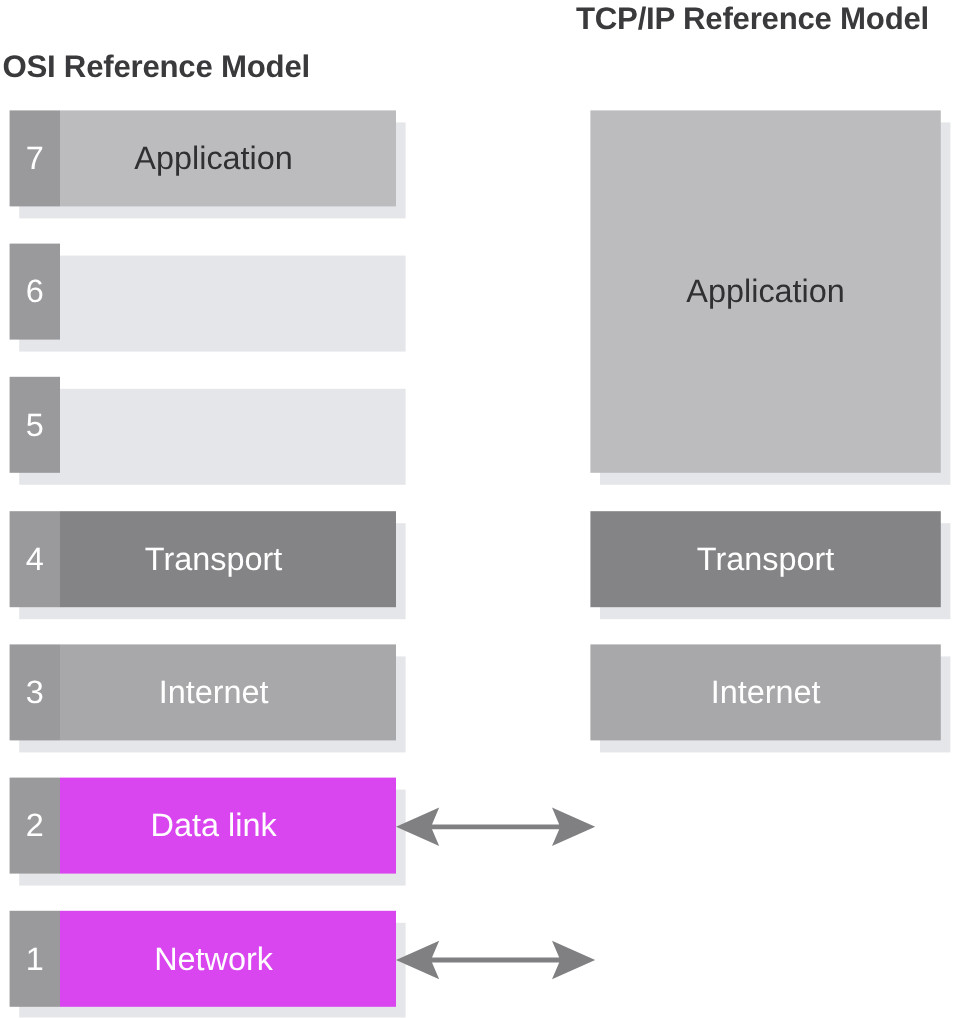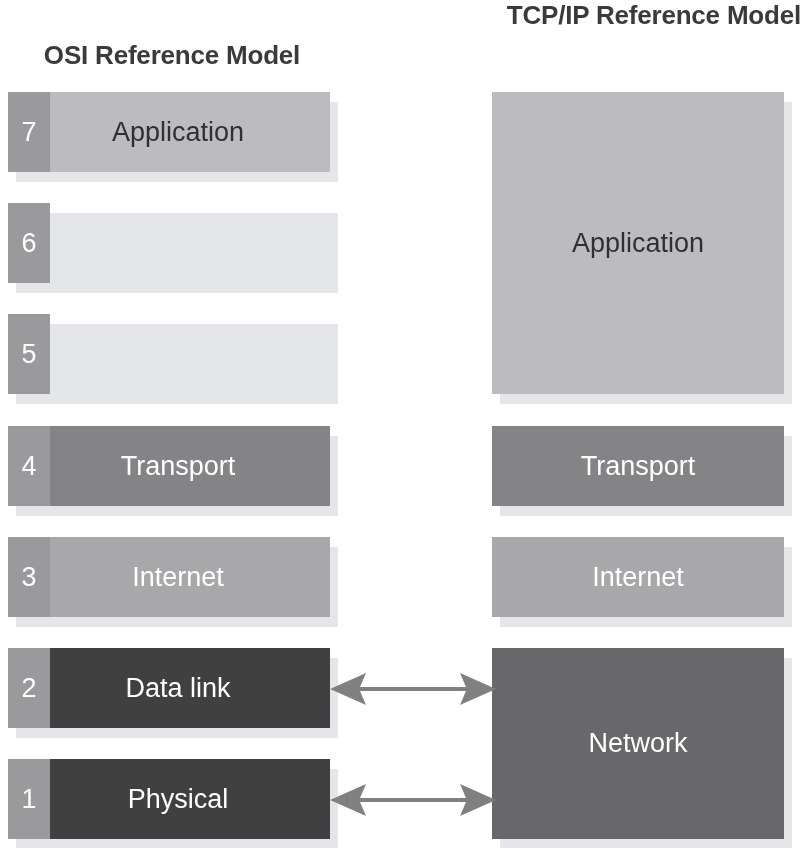--- a/index.html
+++ b/index.html
@@ -25,29 +25,29 @@
     color: #3a3a3c;
     line-height: 1.18;
     letter-spacing: -0.2px;
   }
 
   #osi-heading {
     left: 2px;
     top: 40px;
     width: 340px;
     font-size: 26px;
-    text-align: center;
+    text-align: left;
   }
 
   #tcpip-heading {
     left: 480px;
     top: 0px;
     width: 321px;
     font-size: 26px;
-    text-align: right;
+    text-align: left;
   }
 
   
   .block {
     position: absolute;
     display: flex;
     align-items: center;
   }
 
   
@@ -89,21 +89,21 @@
     align-items: center;
     justify-content: center;
     font-size: 27px;
     padding-right: 24px;
   }
 
   
   .tone-light  .label { background: #bcbcbe; color: #303032; }
   .tone-mid    .label { background: #a8a8aa; color: #ffffff; }
   .tone-dark   .label { background: #848486; color: #ffffff; }
-  .tone-darker .label { background: #404040; color: #ffffff; }
+  .tone-darker .label { background: #d946ef; color: #ffffff; }
 
   
   .tcp-block .body {
     justify-content: center;
     flex-direction: column;
   }
 
   .tcp-block .tlabel {
     font-size: 27px;
     text-align: center;
@@ -177,21 +177,21 @@
     <div class="body">
       <div class="num">2</div>
       <div class="label">Data link</div>
     </div>
   </div>
 
   <div class="block osi-row tone-darker" style="left:8px; top:759px; width:322px; height:80px;">
     <div class="shadow"></div>
     <div class="body">
       <div class="num">1</div>
-      <div class="label">Physical</div>
+      <div class="label">Network</div>
     </div>
   </div>
 
   <div class="block tcp-block tcp-light" style="left:492px; top:92px; width:292px; height:302px;">
     <div class="shadow"></div>
     <div class="body">
       <div class="tlabel">Application</div>
     </div>
   </div>
 
@@ -202,26 +202,20 @@
     </div>
   </div>
 
   <div class="block tcp-block tcp-mid" style="left:492px; top:537px; width:292px; height:80px;">
     <div class="shadow"></div>
     <div class="body">
       <div class="tlabel">Internet</div>
     </div>
   </div>
 
-  <div class="block tcp-block tcp-darker" style="left:492px; top:648px; width:292px; height:191px;">
-    <div class="shadow"></div>
-    <div class="body">
-      <div class="tlabel">Network</div>
-    </div>
-  </div>
 
   <svg class="arrow" style="left:330px; top:670px; width:166px; height:38px;" viewBox="0 0 166 38">
     <path d="M 0,19 L 36,3 L 30,17 L 136,17 L 130,3 L 166,19 L 130,35 L 136,21 L 30,21 L 36,35 Z" fill="#808083"></path>
   </svg>
 
   <svg class="arrow" style="left:330px; top:781px; width:166px; height:38px;" viewBox="0 0 166 38">
     <path d="M 0,19 L 36,3 L 30,17 L 136,17 L 130,3 L 166,19 L 130,35 L 136,21 L 30,21 L 36,35 Z" fill="#808083"></path>
   </svg>
 
 </div>

